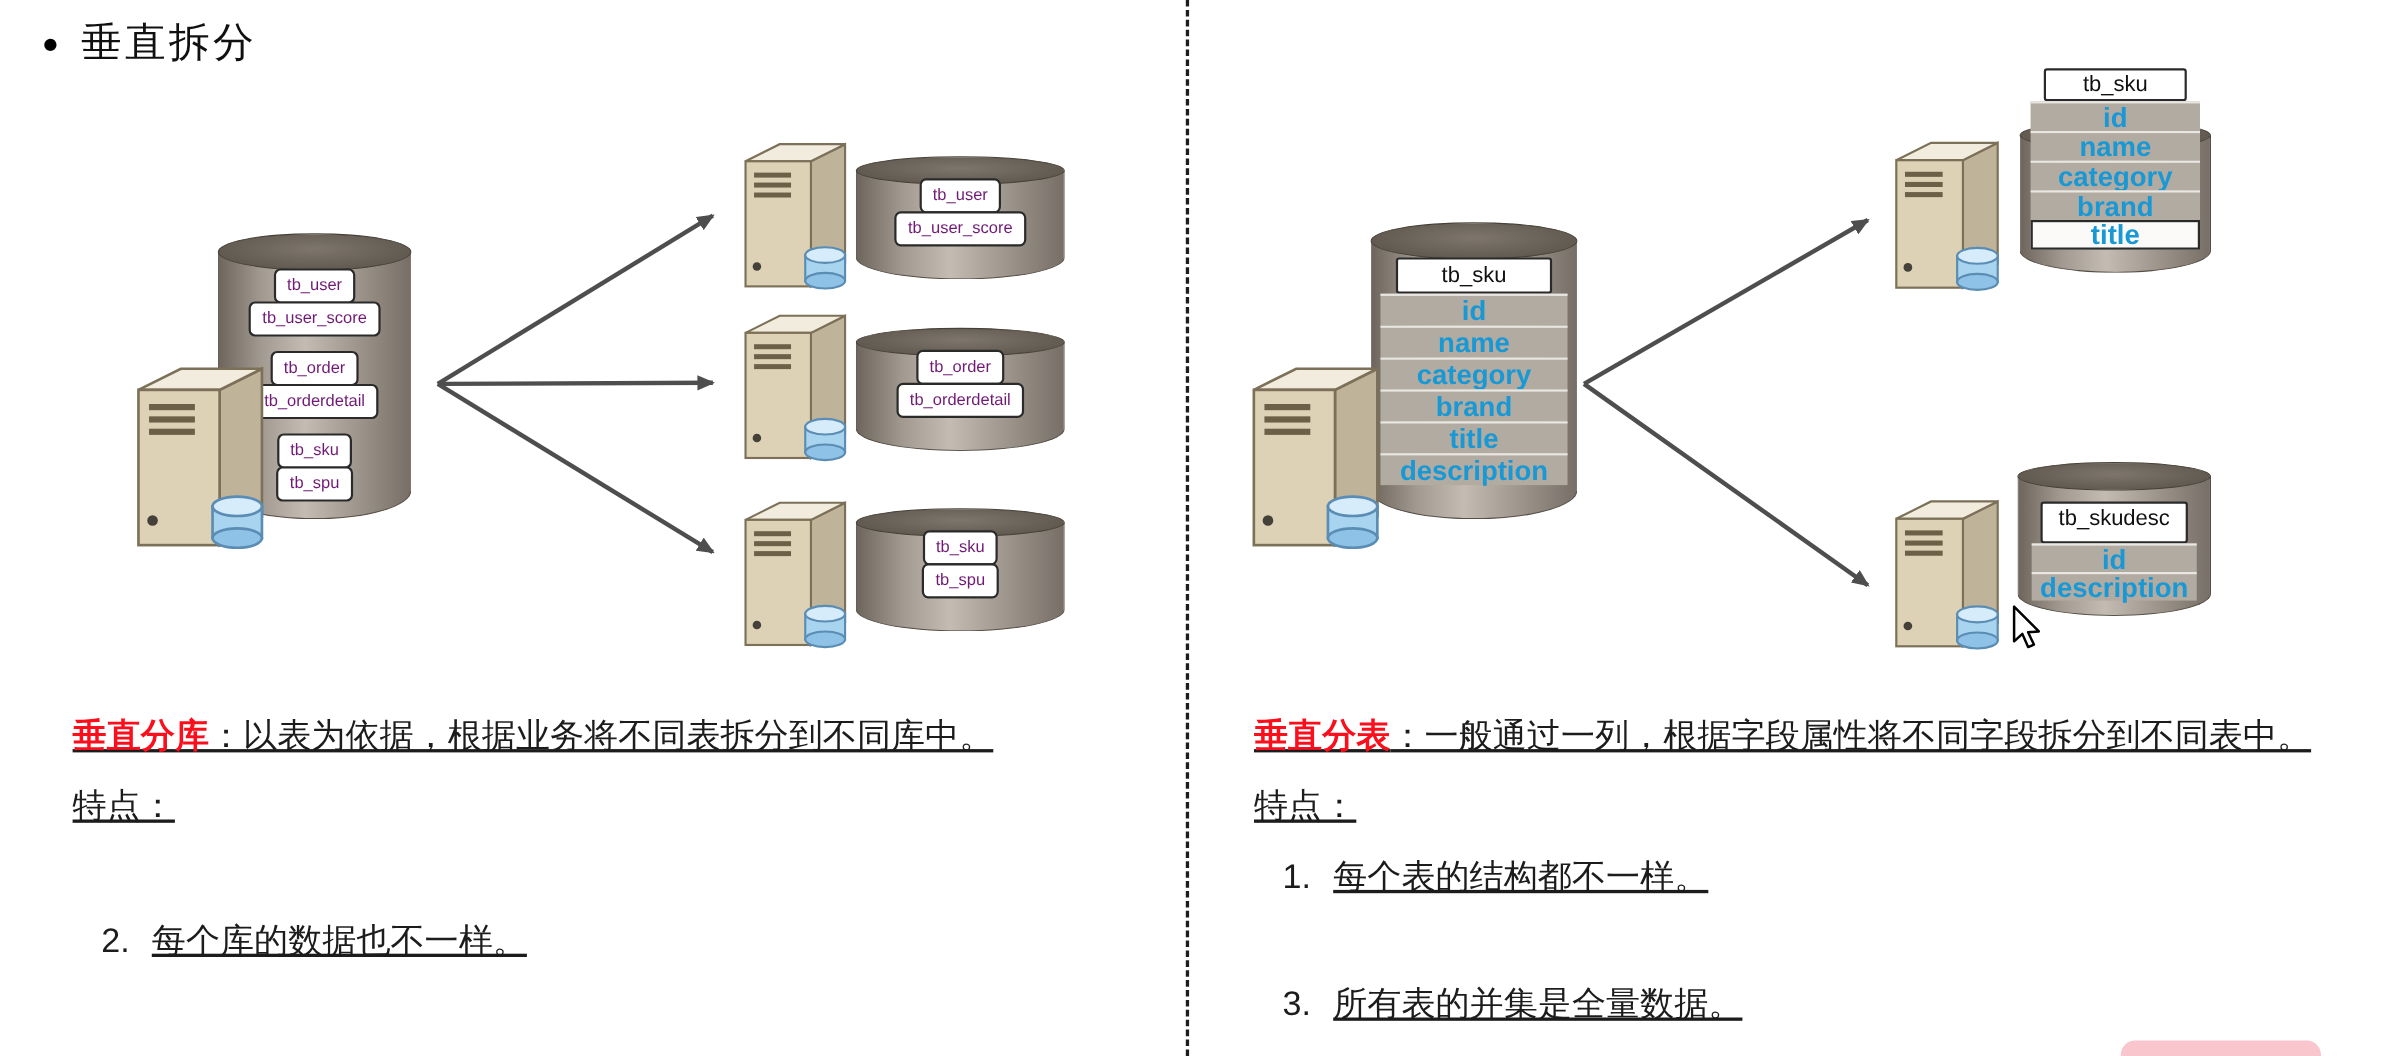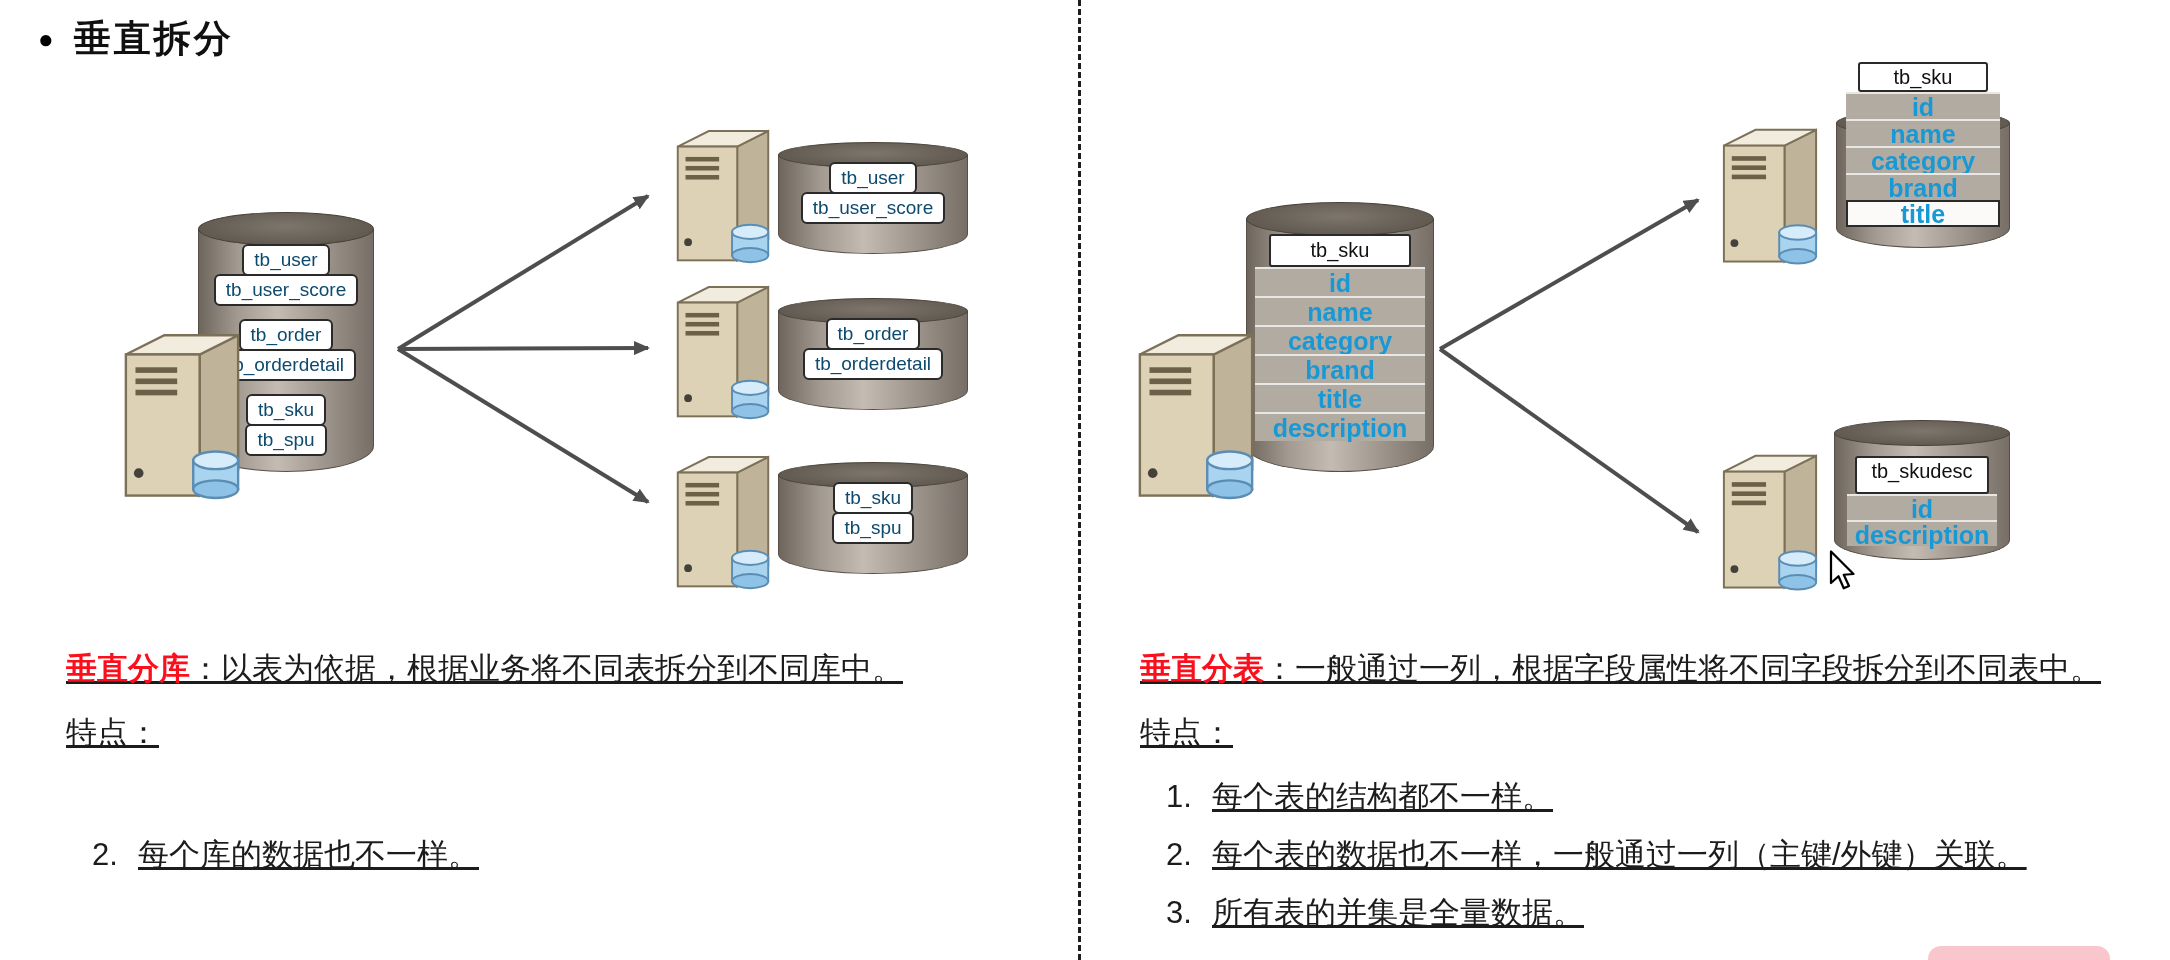--- a/index.html
+++ b/index.html
@@ -13,21 +13,21 @@
   }
   .stage { position:absolute; inset:0; }
 
   .divider {
     position:absolute; left:1078px; top:0; bottom:0; width:0;
     border-left:3px dashed #1d1d1d; z-index:0;
   }
 
   .title-row { position:absolute; left:38px; top:14px; display:flex; align-items:center; gap:20px; z-index:4; }
   .bullet { font-size:26px; line-height:1; color:#000; }
-  .title { font-size:37px; font-weight:bold; color:#101010; letter-spacing:3px; }
+  .title { font-size:37px; font-weight:normal; color:#101010; letter-spacing:3px; }
 
   
   .arrows { position:absolute; left:0; top:0; z-index:1; }
   .arrow { stroke:#4e4e4e; stroke-width:4; }
 
   
   .server { position:absolute; z-index:2; }
 
   
   .db { position:absolute; z-index:1; }
@@ -44,21 +44,21 @@
   }
   .db-small .db-top { height:26px; }
   .db-small .db-body { top:13px; border-radius:0 0 50% 50% / 0 0 20px 20px; }
 
   
   .stack { position:absolute; left:0; right:0; display:flex; flex-direction:column; align-items:center; z-index:3; }
   .tgroup { display:flex; flex-direction:column; align-items:center; }
   .tgroup + .tgroup { margin-top:15px; }
   .tbox {
     background:#fff; border:2px solid #2a2a2a; border-radius:6px;
-    min-height:30px; line-height:26px; font-size:19px; color:#0c4a6e;
+    min-height:30px; line-height:26px; font-size:15px; color:#701a75;
     padding:1px 10px; text-align:center; margin-top:-2px; white-space:nowrap;
   }
 
   
   .schema { position:absolute; display:flex; flex-direction:column; align-items:center; z-index:3; }
   .hdr {
     background:#fff; border:2px solid #2a2a2a; border-radius:3px;
     height:33px; line-height:29px; font-size:20px; color:#101010;
     text-align:center; white-space:nowrap;
   }
@@ -292,22 +292,19 @@
     <path d="M2,1 L2,22 L7,17.5 L10.5,25.5 L14,24 L10.5,16.5 L17,16 Z" fill="#fff" stroke="#000" stroke-width="1.5" stroke-linejoin="round"></path>
   </svg>
 
   <div class="caption" style="left:1140px;top:648px">
     <span class="term">垂直分表</span><span>：一般通过一列，根据字段属性将不同字段拆分到不同表中。</span>
   </div>
   <div class="plain" style="left:1140px;top:712px">特点：</div>
   <div class="li" style="left:1166px;top:776px">
     <span class="num">1.</span><span>每个表的结构都不一样。</span>
   </div>
-  <div class="li" style="left:1166px;top:834px">
-    <span class="num">2.</span><span>每个表的数据也不一样，一般通过一列（主键/外键）关联。</span>
-  </div>
   <div class="li" style="left:1166px;top:892px">
     <span class="num">3.</span><span>所有表的并集是全量数据。</span>
   </div>
 
   <div class="pink-fragment"></div>
 
 </div>
 
 </body></html>

